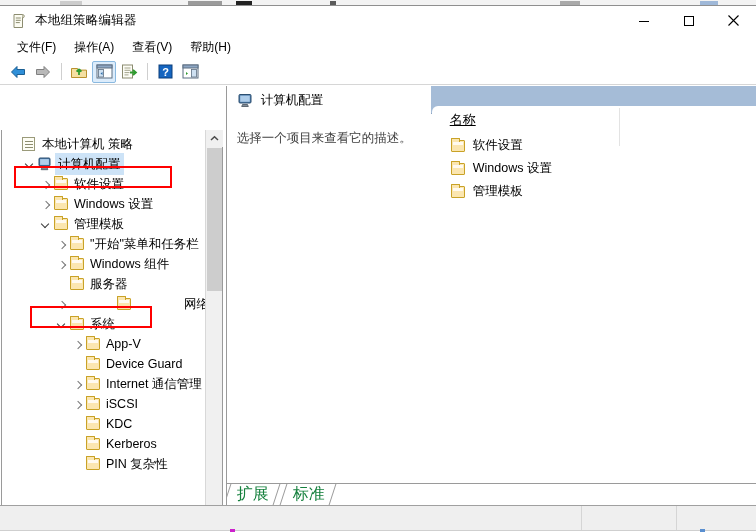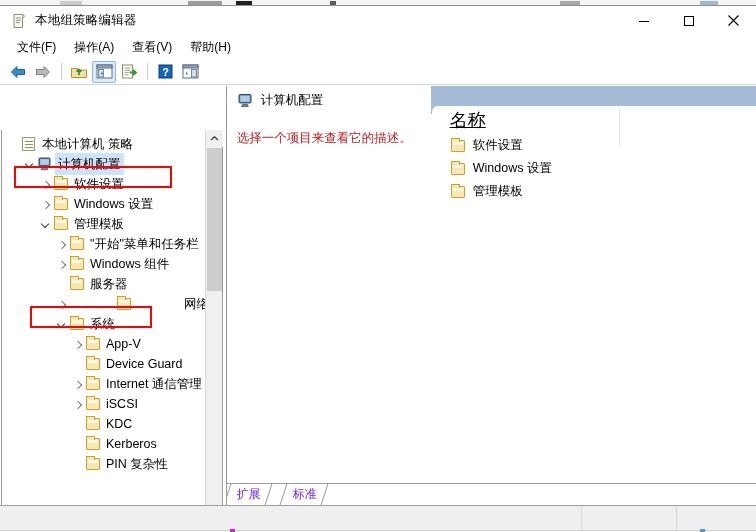--- a/index.html
+++ b/index.html
@@ -278,35 +278,35 @@
   }
   .rp-title-icon { width: 16px; height: 15px; margin-left: 10px; margin-right: 8px; position: relative; }
   .rp-title-text { font-size: 12.5px; color: #000; }
 
   .desc-col {
     position: absolute; left: 0; top: 29px;
     width: 204px; bottom: 22px;
     background: #ffffff;
     padding: 14px 10px 0 10px;
     font-size: 12.5px;
-    color: #b91c1c;
+    color: #404040;
     line-height: 18px;
   }
 
   .list-col {
     position: absolute; left: 205px; top: 20px;
     right: 0; bottom: 22px;
     background: #ffffff;
     border-top-left-radius: 6px;
   }
   .list-header {
     position: relative;
     height: 28px;
     display: flex; align-items: center;
-    font-size: 18px; color: #000;
+    font-size: 13px; color: #000;
     padding-left: 18px;
     text-decoration: underline;
   }
   .col-divider {
     position: absolute; left: 187px; top: 2px;
     width: 1px; height: 38px;
     background: #e3e3e3;
   }
   .list-rows { padding-left: 10px; }
   .lrow {
@@ -320,21 +320,21 @@
   
   .viewtabs {
     position: absolute; left: 0; bottom: 0;
     width: 531px; height: 22px;
     border-top: 1px solid #9a9a9a;
     background: #ffffff;
   }
   .vtab {
     position: absolute; bottom: 0;
     height: 21px;
-    font-size: 12px; color: #6d28d9;
+    font-size: 16px; color: #15803d;
     display: flex; align-items: center;
     padding: 0 7px 0 9px;
   }
   .vtab .slant-l, .vtab .slant-r {
     position: absolute; bottom: 0; width: 9px; height: 21px;
   }
   .vtab .slant-l { left: -1px; border-left: 1px solid #9a9a9a; transform: skewX(-18deg); }
   .vtab .slant-r { right: -1px; border-right: 1px solid #9a9a9a; transform: skewX(-18deg); }
   #vtab-0 { left: 1px; }
   #vtab-1 { left: 57px; }

